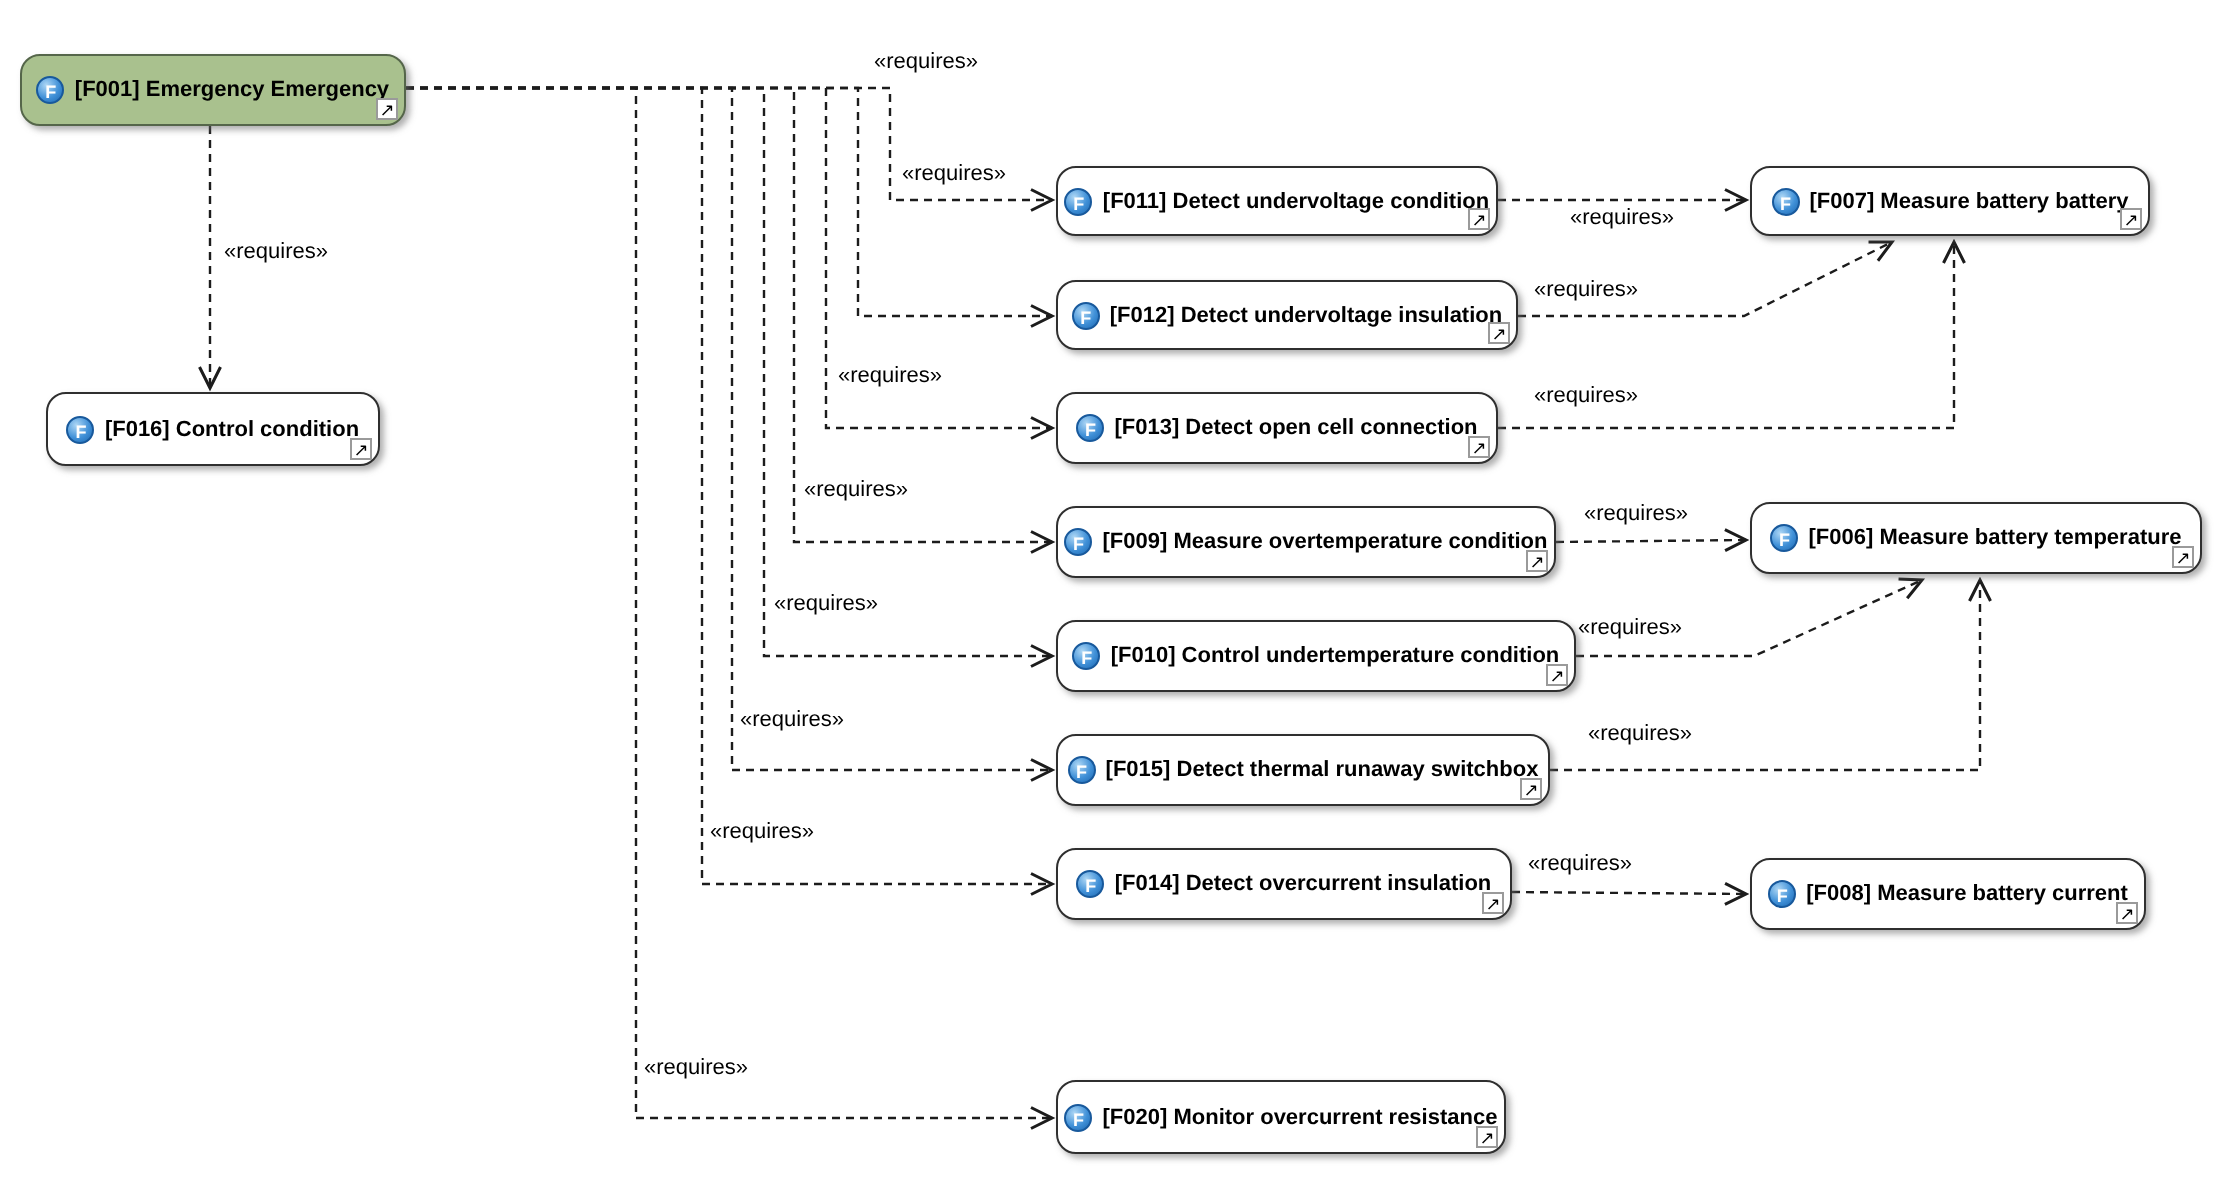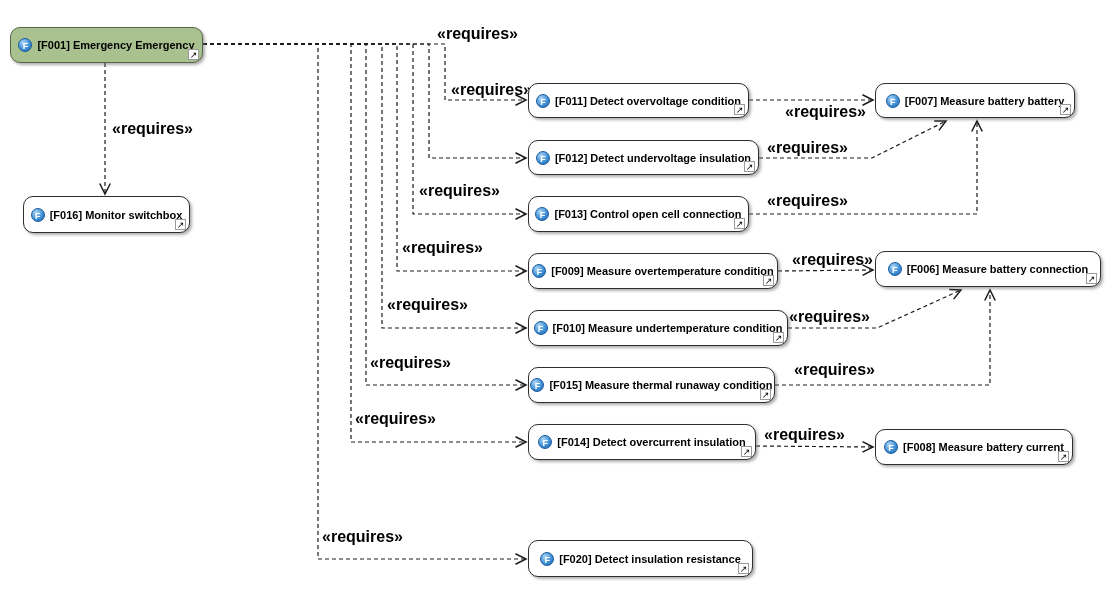--- a/index.html
+++ b/index.html
@@ -54,22 +54,22 @@
     border:1px solid #9a9a9a;
     font-size:9px;
     line-height:10px;
     font-weight:400;
     text-align:center;
     color:#000;
     box-sizing:border-box;
   }
   .edge-label {
     position:absolute;
-    font-size:16px;
-    font-weight:700;
+    font-size:11px;
+    font-weight:400;
     color:#000;
     white-space:nowrap;
   }
 </style>
 </head>
 <body>
 
 <div id="canvas">
   <svg id="edges-svg" xmlns="http://www.w3.org/2000/svg">
     <defs>
@@ -113,71 +113,71 @@
       <span class="edge-label" style="left: 764px; top: 426px;">«requires»</span>
     </div>
   <div>
       <div class="node" style="left: 10px; top: 27px; width: 193px; height: 36px; background: rgb(169, 193, 142); border-color: rgb(85, 102, 74);">
     <span class="f-icon">F</span>
     <span class="node-label">[F001] Emergency Emergency</span>
     <span class="nav-icon">↗</span>
   </div>
       <div class="node" style="left: 23px; top: 196px; width: 167px; height: 37px; background: rgb(255, 255, 255); border-color: rgb(47, 47, 47);">
     <span class="f-icon">F</span>
-    <span class="node-label">[F016] Monitor switchbox</span>
+    <span class="node-label">[F016] Control condition</span>
     <span class="nav-icon">↗</span>
   </div>
       <div class="node" style="left: 528px; top: 83px; width: 221px; height: 35px; background: rgb(255, 255, 255); border-color: rgb(47, 47, 47);">
     <span class="f-icon">F</span>
-    <span class="node-label">[F011] Detect overvoltage condition</span>
+    <span class="node-label">[F011] Detect undervoltage condition</span>
     <span class="nav-icon">↗</span>
   </div>
       <div class="node" style="left: 528px; top: 140px; width: 231px; height: 35px; background: rgb(255, 255, 255); border-color: rgb(47, 47, 47);">
     <span class="f-icon">F</span>
     <span class="node-label">[F012] Detect undervoltage insulation</span>
     <span class="nav-icon">↗</span>
   </div>
       <div class="node" style="left: 528px; top: 196px; width: 221px; height: 36px; background: rgb(255, 255, 255); border-color: rgb(47, 47, 47);">
     <span class="f-icon">F</span>
-    <span class="node-label">[F013] Control open cell connection</span>
+    <span class="node-label">[F013] Detect open cell connection</span>
     <span class="nav-icon">↗</span>
   </div>
       <div class="node" style="left: 528px; top: 253px; width: 250px; height: 36px; background: rgb(255, 255, 255); border-color: rgb(47, 47, 47);">
     <span class="f-icon">F</span>
     <span class="node-label">[F009] Measure overtemperature condition</span>
     <span class="nav-icon">↗</span>
   </div>
       <div class="node" style="left: 528px; top: 310px; width: 260px; height: 36px; background: rgb(255, 255, 255); border-color: rgb(47, 47, 47);">
     <span class="f-icon">F</span>
-    <span class="node-label">[F010] Measure undertemperature condition</span>
+    <span class="node-label">[F010] Control undertemperature condition</span>
     <span class="nav-icon">↗</span>
   </div>
       <div class="node" style="left: 528px; top: 367px; width: 247px; height: 36px; background: rgb(255, 255, 255); border-color: rgb(47, 47, 47);">
     <span class="f-icon">F</span>
-    <span class="node-label">[F015] Measure thermal runaway condition</span>
+    <span class="node-label">[F015] Detect thermal runaway switchbox</span>
     <span class="nav-icon">↗</span>
   </div>
       <div class="node" style="left: 528px; top: 424px; width: 228px; height: 36px; background: rgb(255, 255, 255); border-color: rgb(47, 47, 47);">
     <span class="f-icon">F</span>
     <span class="node-label">[F014] Detect overcurrent insulation</span>
     <span class="nav-icon">↗</span>
   </div>
       <div class="node" style="left: 528px; top: 540px; width: 225px; height: 37px; background: rgb(255, 255, 255); border-color: rgb(47, 47, 47);">
     <span class="f-icon">F</span>
-    <span class="node-label">[F020] Detect insulation resistance</span>
+    <span class="node-label">[F020] Monitor overcurrent resistance</span>
     <span class="nav-icon">↗</span>
   </div>
       <div class="node" style="left: 875px; top: 83px; width: 200px; height: 35px; background: rgb(255, 255, 255); border-color: rgb(47, 47, 47);">
     <span class="f-icon">F</span>
     <span class="node-label">[F007] Measure battery battery</span>
     <span class="nav-icon">↗</span>
   </div>
       <div class="node" style="left: 875px; top: 251px; width: 226px; height: 36px; background: rgb(255, 255, 255); border-color: rgb(47, 47, 47);">
     <span class="f-icon">F</span>
-    <span class="node-label">[F006] Measure battery connection</span>
+    <span class="node-label">[F006] Measure battery temperature</span>
     <span class="nav-icon">↗</span>
   </div>
       <div class="node" style="left: 875px; top: 429px; width: 198px; height: 36px; background: rgb(255, 255, 255); border-color: rgb(47, 47, 47);">
     <span class="f-icon">F</span>
     <span class="node-label">[F008] Measure battery current</span>
     <span class="nav-icon">↗</span>
   </div>
     </div>
 </div>
 

